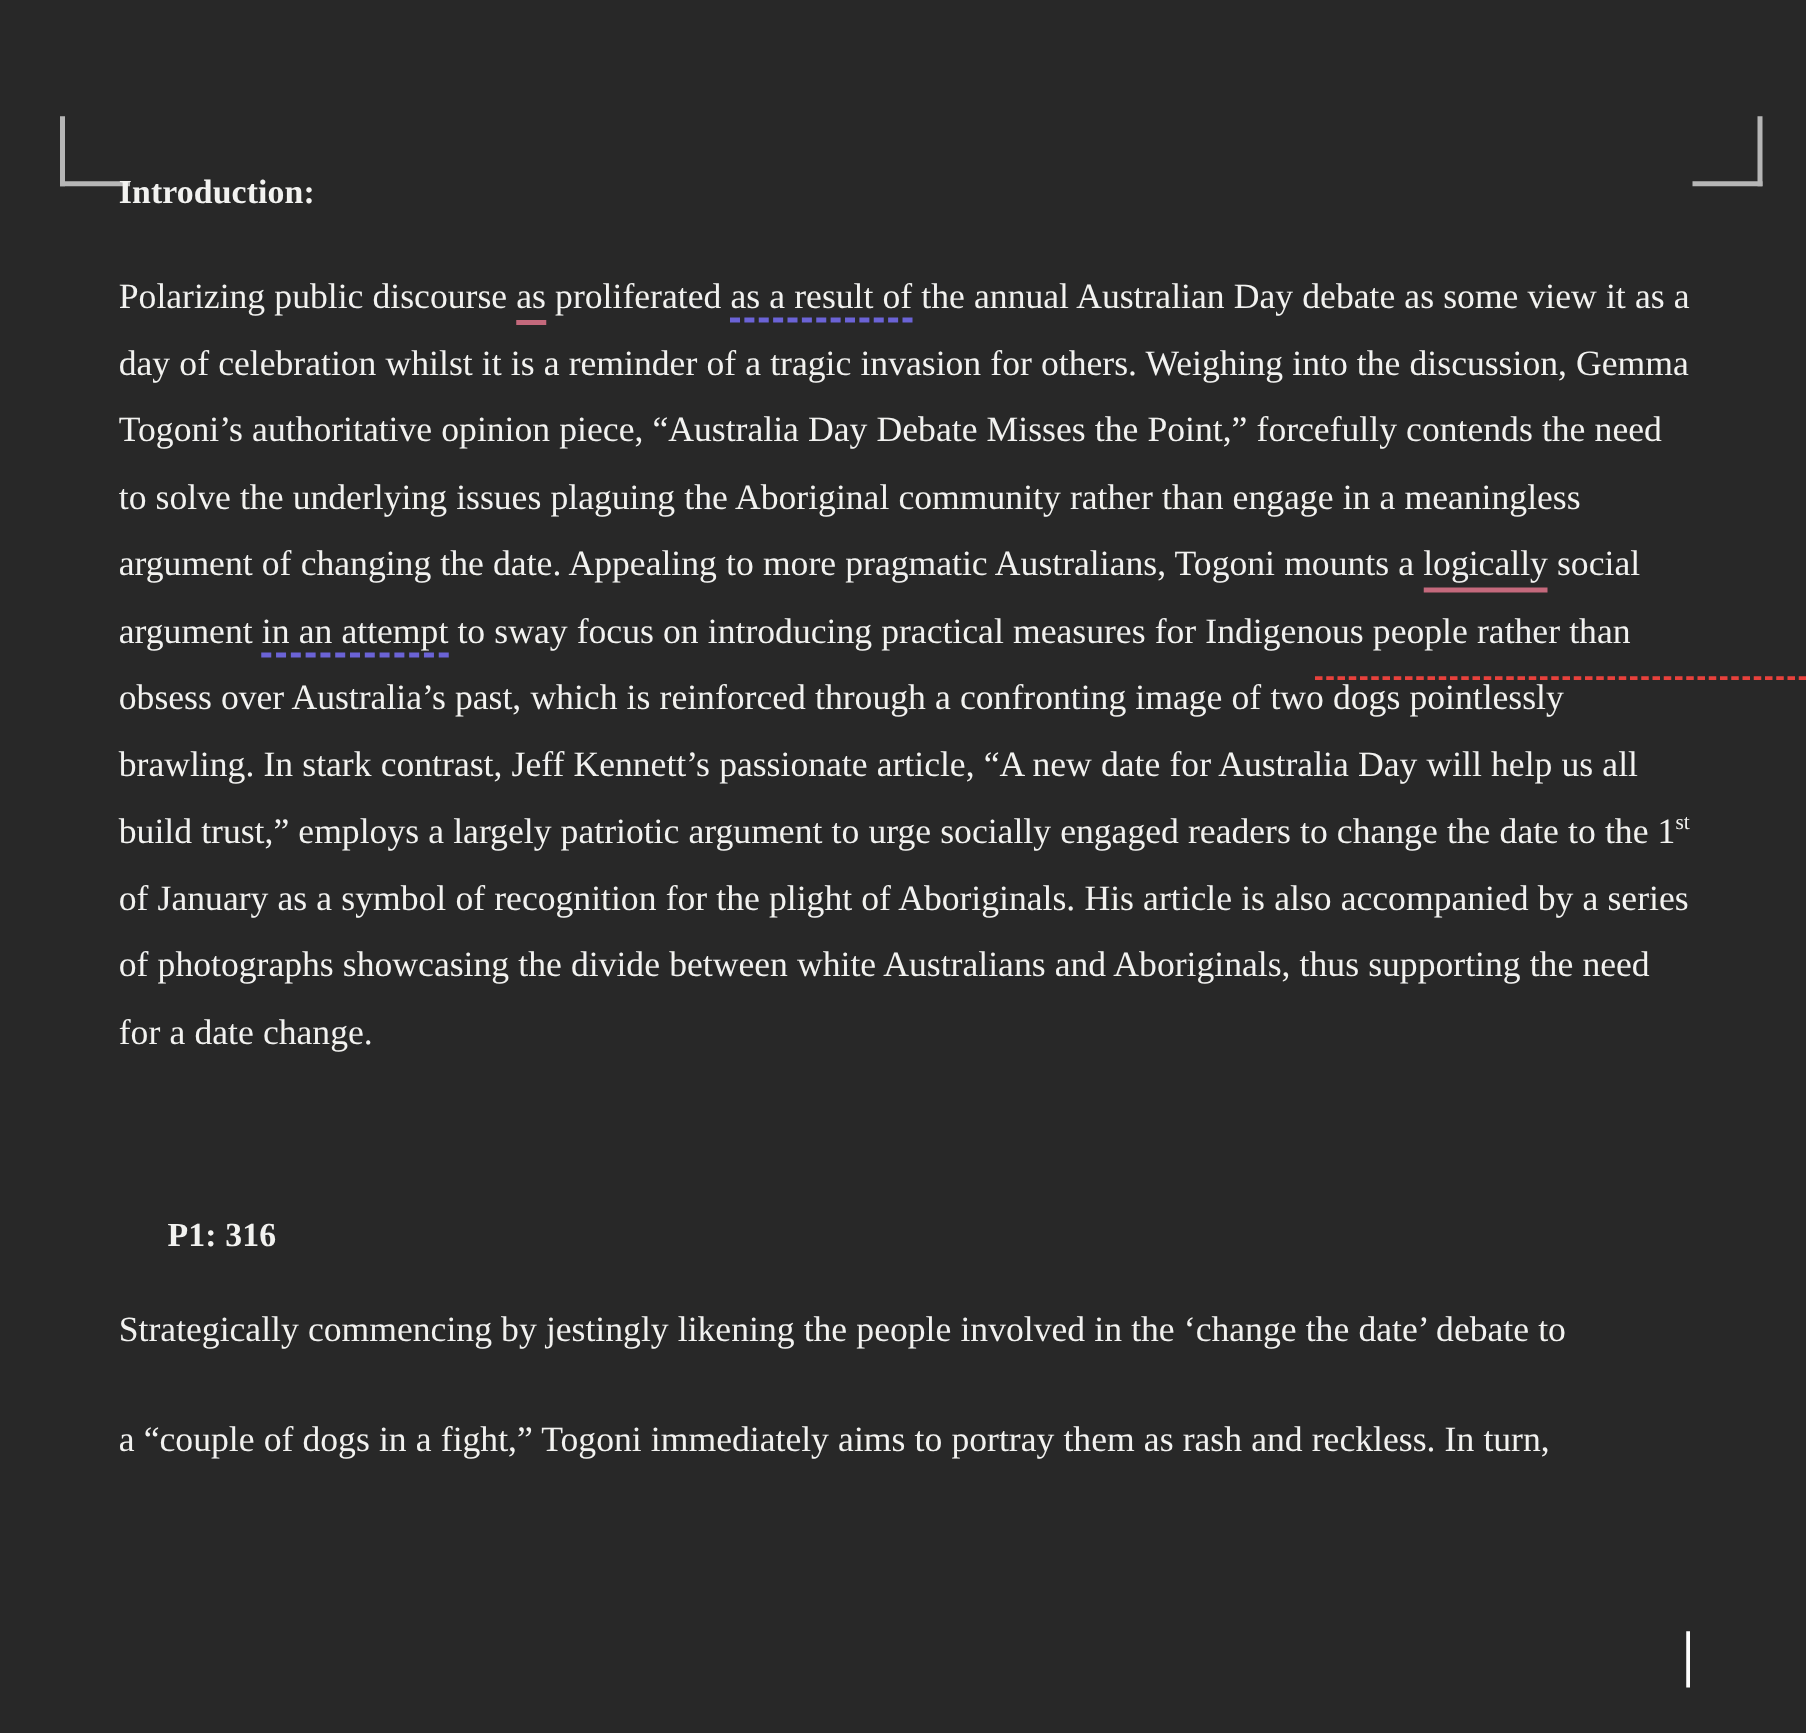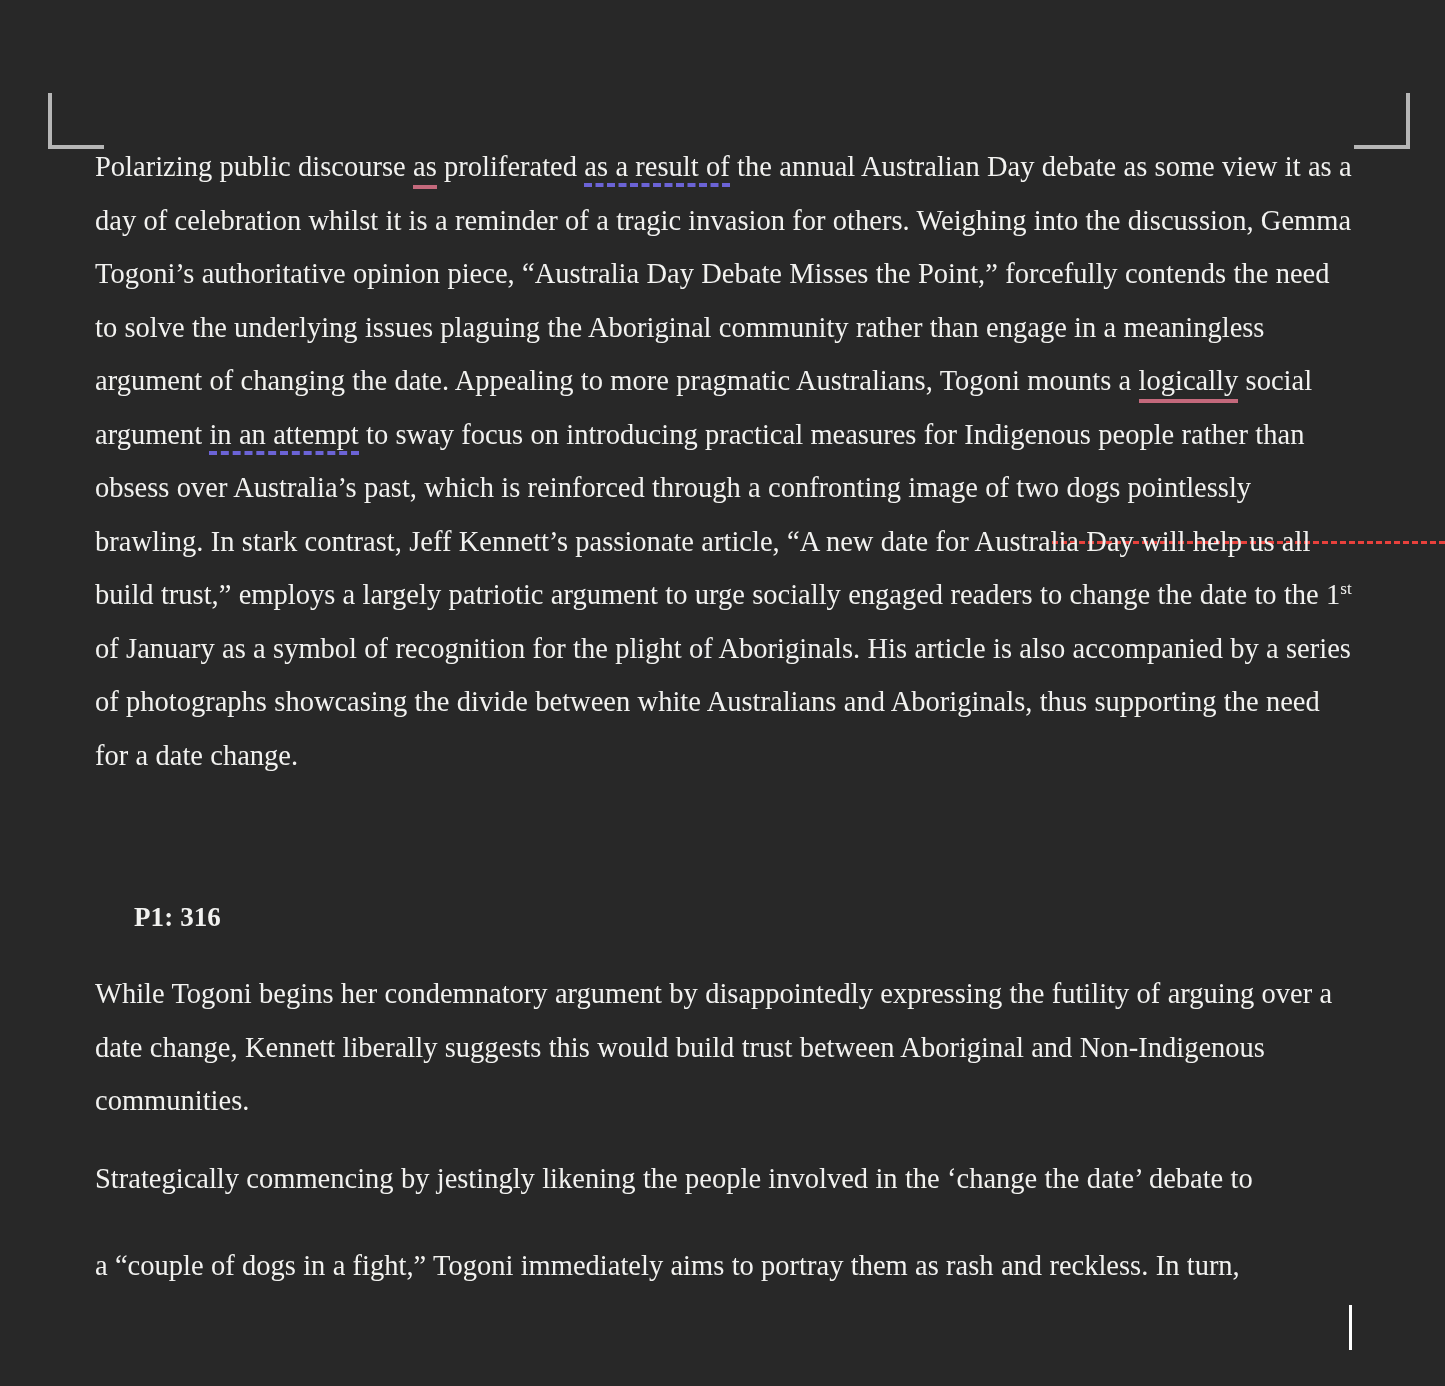--- a/index.html
+++ b/index.html
@@ -109,28 +109,28 @@
 <body>
 
 <div class="corner-mark tl"></div>
 <div class="corner-mark tr"></div>
 
 <div class="change-line"></div>
 
 <div class="doc">
 
 
+  <h2 class="subhead">Introduction:</h2>
 
   <p class="body-para"><span>Polarizing public discourse </span><span class="spell-err">as</span><span> proliferated </span><span class="grammar-err">as a result of</span><span> the annual Australian Day debate as some view it as a day of celebration whilst it is a reminder of a tragic invasion for others. Weighing into the discussion, Gemma Togoni’s authoritative opinion piece, “Australia Day Debate Misses the Point,” forcefully contends the need to solve the underlying issues plaguing the Aboriginal community rather than engage in a meaningless argument of changing the date. Appealing to more pragmatic Australians, Togoni mounts a </span><span class="spell-err">logically</span><span> social argument </span><span class="grammar-err">in an attempt</span><span> to sway focus on introducing practical measures for Indigenous people rather than obsess over Australia’s past, which is reinforced through a confronting image of two dogs pointlessly brawling. In stark contrast, Jeff Kennett’s passionate article, “A new date for Australia Day will help us all build trust,” employs a largely patriotic argument to urge socially engaged readers to change the date to the 1</span><sup class="ordinal">st</sup><span> of January as a symbol of recognition for the plight of Aboriginals. His article is also accompanied by a series of photographs showcasing the divide between white Australians and Aboriginals, thus supporting the need for a date change.</span></p>
 
   <div class="spacer-gap"></div>
 
   <h2 class="parahead">P1: 316</h2>
 
-  <p class="body-para tight">While Togoni begins her condemnatory argument by disappointedly expressing the futility of arguing over a date change, Kennett liberally suggests this would build trust between Aboriginal and Non-Indigenous communities.</p>
 
   <p class="body-para">Strategically commencing by jestingly likening the people involved in the ‘change the date’ debate to</p>
 
   <p class="body-para">a “couple of dogs in a fight,” Togoni immediately aims to portray them as rash and reckless. In turn,</p>
 
 </div>
 
 <div class="caret"></div>
 
 </body></html>

